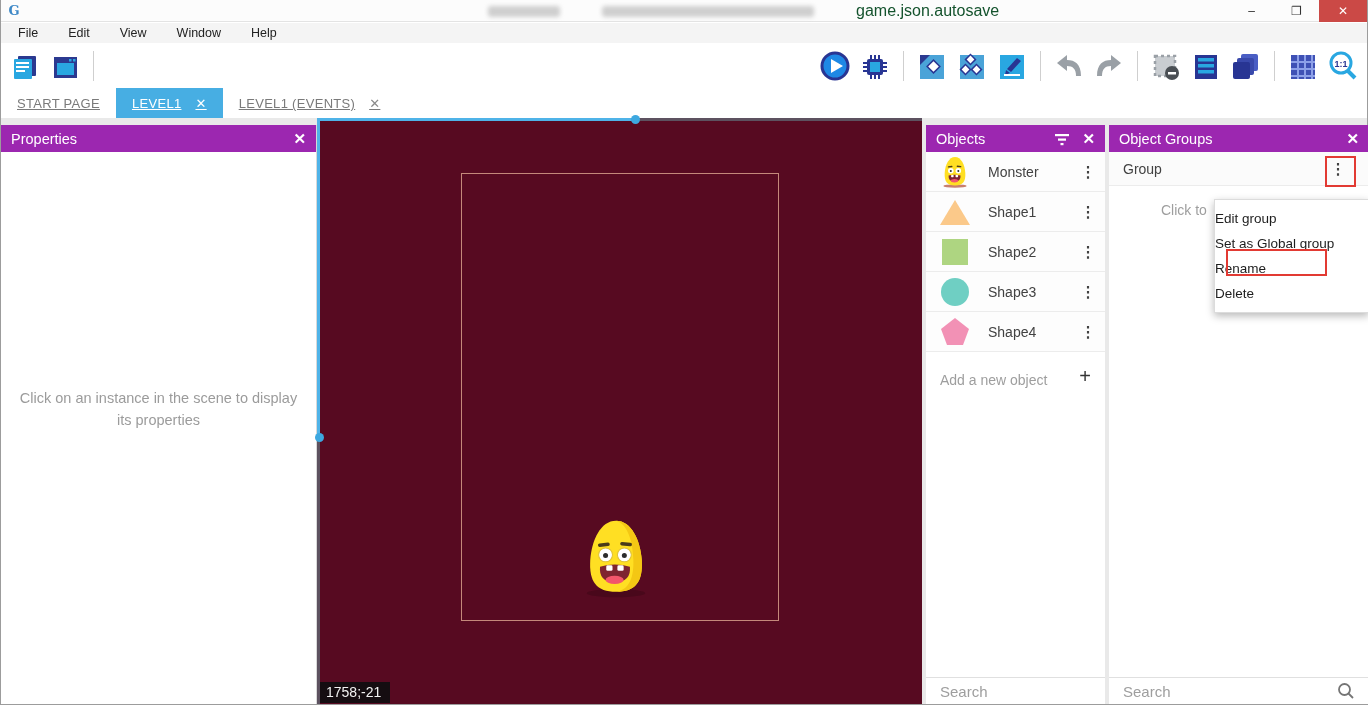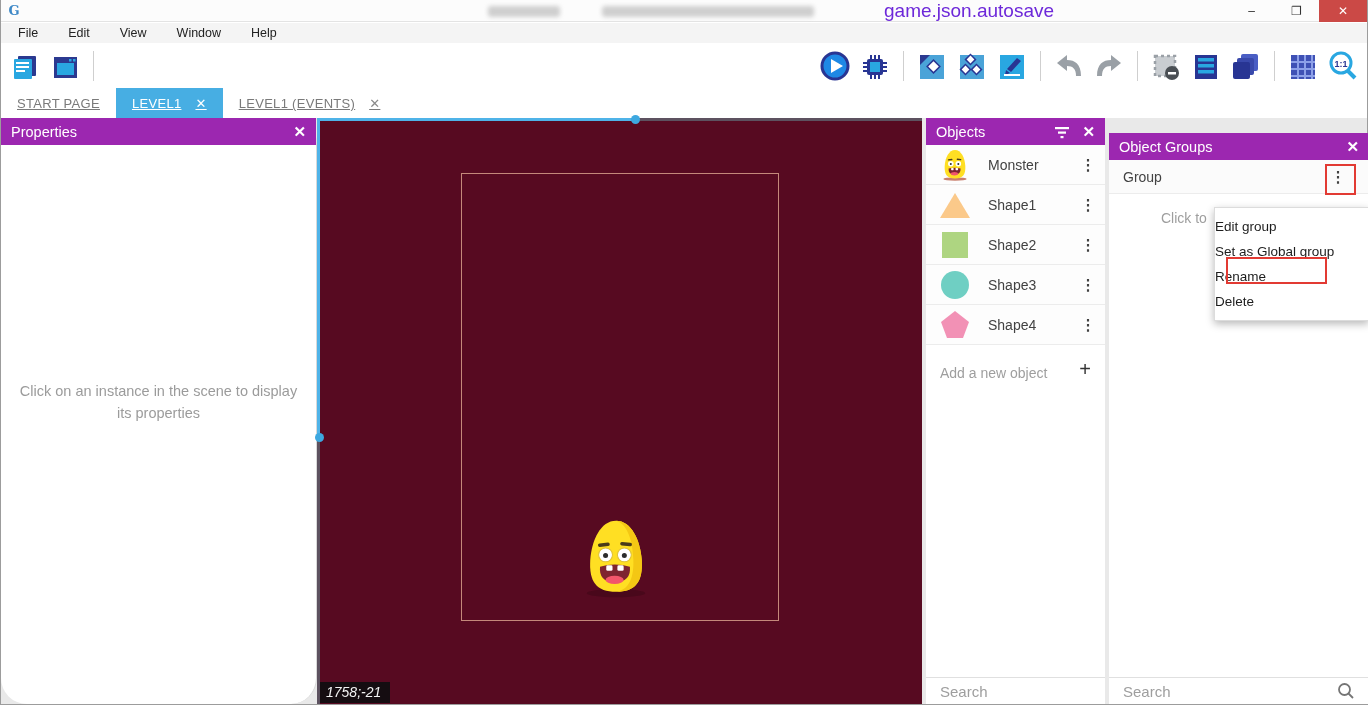--- a/index.html
+++ b/index.html
@@ -6,21 +6,21 @@
   html,body { width:1368px; height:705px; overflow:hidden; }
   body { font-family:"Liberation Sans", sans-serif; background:#fff; position:relative; }
   .app { position:absolute; inset:0; border-left:1px solid #9c9c9c; border-right:1px solid #9c9c9c; border-bottom:1px solid #9c9c9c; }
 
   
   .titlebar { position:absolute; top:0; left:0; right:0; height:22px; background:#fcfcfc; border-bottom:1px solid #e3e3e3; display:flex; align-items:center; }
   .app-logo { width:16px; height:16px; margin-left:5px; color:#3d88c7; font-weight:bold; font-size:13px; line-height:16px; text-align:center; font-family:"DejaVu Serif", serif; }
   .title-group { position:absolute; left:487px; top:0; height:22px; display:flex; align-items:center; gap:42px; }
   .blur-block { height:11px; background:#cfcfcf; border-radius:3px; filter:blur(2px); }
   .blur-a { width:72px; } .blur-b { width:212px; }
-  .title-text { font-size:19px; color:#6d28d9; white-space:nowrap;margin-left:28px; }
+  .title-text { font-size:16px; color:#14532d; white-space:nowrap; }
   .win-controls { position:absolute; right:0; top:0; height:22px; display:flex; }
   .win-btn { width:45px; height:22px; display:flex; align-items:center; justify-content:center; font-size:12px; color:#333; }
   .win-close { background:#cb4946; color:#fff; width:48px; font-size:12px; }
 
   
   .menubar { position:absolute; top:23px; left:0; right:0; height:20px; background:#f4f4f4; display:flex; align-items:center; padding-left:8px;gap:12px; }
   .menu-item { font-size:12.5px; color:#222; padding:0 9px; }
 
   
   .toolbar { position:absolute; top:43px; left:0; right:0; height:45px; background:#fff; display:flex; align-items:center; }
@@ -32,32 +32,32 @@
 
   
   .tabbar { position:absolute; top:88px; left:0; right:0; height:30px; background:#fff; display:flex; align-items:stretch; }
   .tab { display:flex; align-items:center; padding:0 16px; font-size:13px; letter-spacing:.3px; color:#7a7a7a;text-decoration:underline; }
   .tab .tab-close { margin-left:14px; font-size:13px; color:#8a8a8a; }
   .tab.active { background:#47aee3; color:#fff; }
   .tab.active .tab-close { color:#fff; }
 
   
   .main { position:absolute; top:118px; left:0; right:0; bottom:0; background:#e9e9e9; }
-  .panel { position:absolute; top:0; bottom:0; background:#fff;border-radius:26px; }
+  .panel { position:absolute; top:7px; bottom:0; background:#fff; }
   .panel-header { height:27px; background:#9c27b0; color:#fff; display:flex; align-items:center; padding:0 10px; font-size:14.5px; }
   .panel-header .ph-title { flex:0 0 auto; }
   .panel-header .ph-spacer { flex:1; }
   .panel-header .ph-x { font-size:15px; font-weight:bold; margin-left:12px; }
 
   
   .properties { left:0; width:316px; border-right:1px solid #d8d8d8; }
   .prop-msg { position:absolute; top:262px; left:18px; right:18px; text-align:center; color:#9b9b9b; font-size:14.5px; line-height:22px; }
 
   
-  .canvas { position:absolute; left:316px; width:605px; top:0; bottom:0; background:#570a21;font-style:italic; }
+  .canvas { position:absolute; left:316px; width:605px; top:0; bottom:0; background:#570a21; }
   .hscroll-blue { position:absolute; top:0; left:0; width:318px; height:3px; background:#4fb3e8; }
   .hscroll-gray { position:absolute; top:0; left:318px; right:0; height:3px; background:#5d5260; }
   .hscroll-dot { position:absolute; top:-3px; left:314px; width:9px; height:9px; border-radius:50%; background:#3da8e0; }
   .vscroll-blue { position:absolute; top:0; left:0; width:3px; height:320px; background:#4fb3e8; }
   .vscroll-gray { position:absolute; top:320px; left:0; width:3px; bottom:0; background:#5d5260; }
   .vscroll-dot { position:absolute; left:-3px; top:315px; width:9px; height:9px; border-radius:50%; background:#3da8e0; }
   .scene-rect { position:absolute; left:144px; top:55px; width:318px; height:448px; border:1px solid #c4897b; }
   .coords { position:absolute; left:3px; bottom:1px; background:#150d11; color:#f2f2f2; font-size:14px; padding:2px 9px 3px 6px; }
   .monster-wrap { position:absolute; left:264px; top:400px; width:70px; height:80px; }
 
@@ -71,21 +71,21 @@
   .add-row { height:36px; display:flex; align-items:flex-end; padding:0 14px; }
   .add-label { flex:1; color:#9e9e9e; font-size:14px; }
   .add-plus { font-size:20px; color:#333; }
 
   
   .search-row { position:absolute; left:0; right:0; bottom:0; height:27px; border-top:1px solid #e0e0e0; display:flex; align-items:center; padding:0 14px; background:#fff; }
   .search-input { flex:1; border:none; outline:none; font-size:15px; color:#424242; font-family:"Liberation Sans", sans-serif; background:transparent; }
   .search-input::placeholder { color:#9e9e9e; }
 
   
-  .groups { left:1108px; width:260px;margin-top:15px; }
+  .groups { left:1108px; width:260px; }
   .group-row { height:34px; display:flex; align-items:center; padding:12px 14px; border-bottom:1px solid #ececec; background:#fbfbfb; }
   .group-label { flex:1; font-size:14px; color:#424242; }
   .hint-text { position:absolute; top:77px; left:52px; color:#9e9e9e; font-size:14px; }
   .red-box { position:absolute; border:2px solid #e23a33; pointer-events:none; }
   .kebab-box { top:31px; right:13px; width:31px; height:31px; }
   .ctx-menu { position:absolute; top:74px; left:105px; width:155px; background:#fff; border:1px solid #dcdcdc; box-shadow:0 3px 8px rgba(0,0,0,.28); padding:6px 0; }
   .ctx-item { height:25px; line-height:25px; font-size:13.5px; color:#1d1d1d; }
   .rename-box { left:11px; top:49px; width:101px; height:27px; }
 
   .gap1 { position:absolute; left:921px; width:4px; top:0; bottom:0; background:#e9e9e9; }

